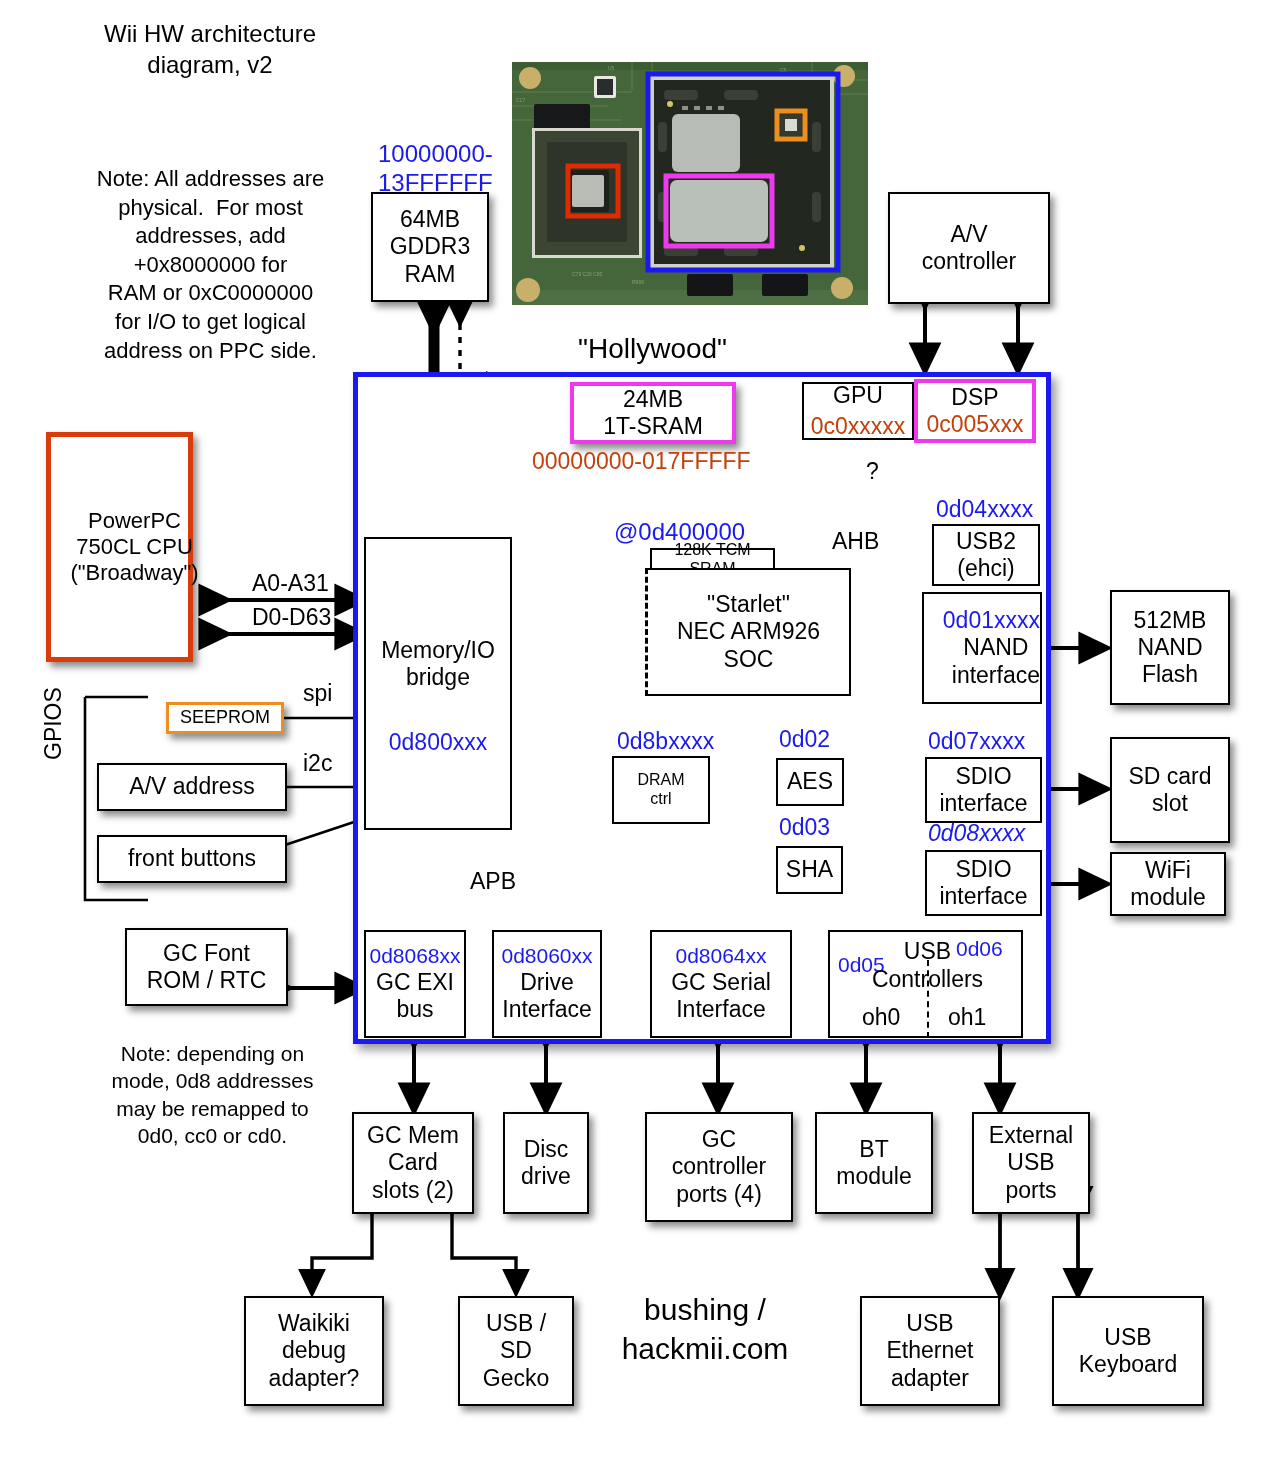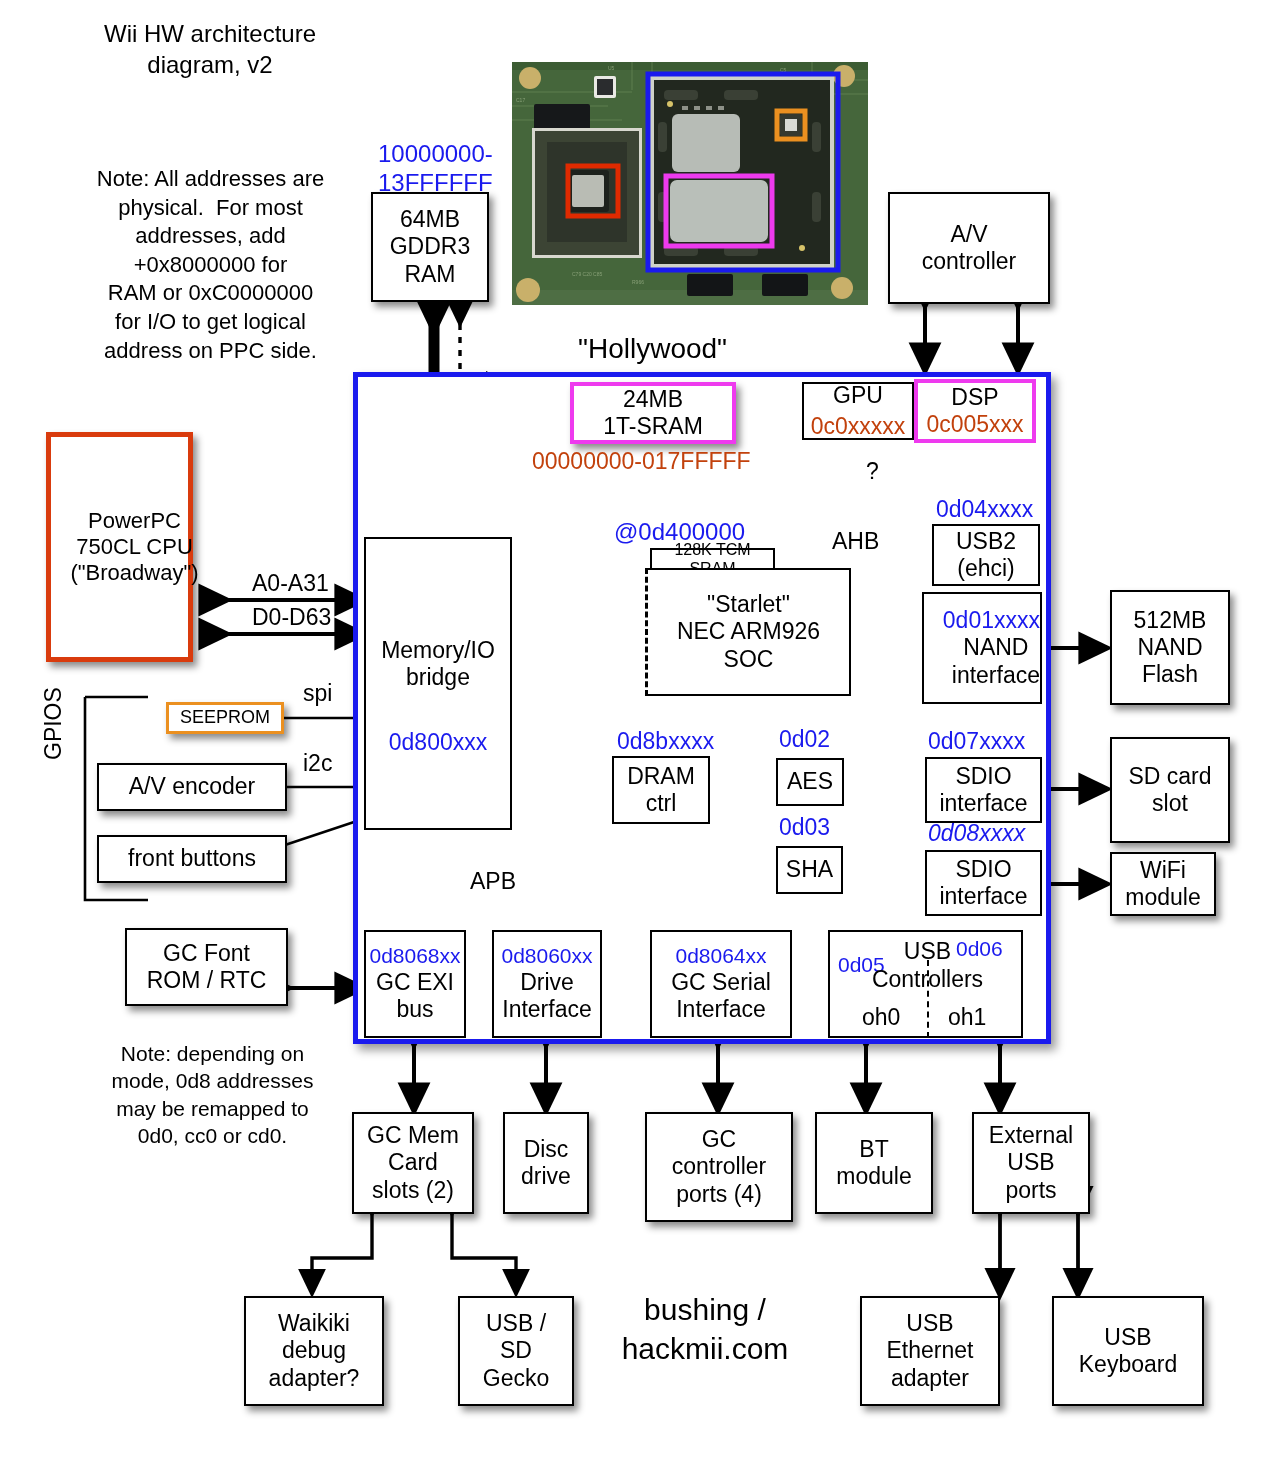--- a/index.html
+++ b/index.html
@@ -233,21 +233,21 @@
 
 <div class="lbl blue" style="left:614px;top:518px;font-size:24px;">@0d400000</div>
 <div class="box nosh" style="left:650px;top:548px;width:125px;height:24px;font-size:16px;">128K TCM SRAM</div>
 <div class="box nosh" style="left:650px;top:572px;width:108px;height:24px;font-size:16px;">32x32 OTP</div>
 <div class="box nosh" style="left:645px;top:568px;width:206px;height:128px;font-size:23px;white-space:pre;
             border-left:3px dashed #000;">"Starlet"
 NEC ARM926
 SOC</div>
 
 <div class="lbl blue" style="left:617px;top:728px;font-size:23px;">0d8bxxxx</div>
-<div class="box nosh" style="left:612px;top:756px;width:98px;height:68px;font-size:23px;white-space:pre;">DRAM
+<div class="box nosh" style="left:612px;top:756px;width:98px;height:68px;font-size:16px;white-space:pre;">DRAM
 ctrl</div>
 
 <div class="lbl" style="left:832px;top:528px;font-size:23px;">AHB</div>
 <div class="lbl" style="left:470px;top:868px;font-size:23px;">APB</div>
 
 <div class="lbl blue" style="left:779px;top:726px;font-size:23px;">0d02</div>
 <div class="box nosh" style="left:776px;top:758px;width:68px;height:48px;font-size:23px;">AES</div>
 <div class="lbl blue" style="left:779px;top:814px;font-size:23px;">0d03</div>
 <div class="box nosh" style="left:776px;top:846px;width:67px;height:48px;font-size:23px;">SHA</div>
 
@@ -267,28 +267,28 @@
 
 <div class="lbl blue" style="left:928px;top:820px;font-size:23px;font-style:italic;">0d08xxxx</div>
 <div class="box nosh" style="left:925px;top:850px;width:117px;height:66px;font-size:23px;white-space:pre;">SDIO
 interface</div>
 
 <div class="box" style="left:1110px;top:590px;width:120px;height:115px;font-size:23px;white-space:pre;">512MB
 NAND
 Flash</div>
 <div class="box" style="left:1110px;top:737px;width:120px;height:106px;font-size:23px;white-space:pre;">SD card
 slot</div>
-<div class="box" style="left:1110px;top:852px;width:106px;height:64px;font-size:23px;white-space:pre;">WiFi
+<div class="box" style="left:1110px;top:852px;width:116px;height:64px;font-size:23px;white-space:pre;">WiFi
 module</div>
 
 <div class="lbl" style="left:40px;top:760px;font-size:23px;transform:rotate(-90deg);transform-origin:left top;">GPIOS</div>
 <div class="box orangeb" style="left:166px;top:702px;width:118px;height:32px;font-size:18px;">SEEPROM</div>
 <div class="lbl" style="left:303px;top:680px;font-size:23px;">spi</div>
 <div class="lbl" style="left:303px;top:750px;font-size:23px;">i2c</div>
-<div class="box" style="left:97px;top:763px;width:190px;height:48px;font-size:23px;">A/V encoder</div>
+<div class="box" style="left:97px;top:763px;width:190px;height:48px;font-size:23px;">A/V address</div>
 <div class="box" style="left:97px;top:835px;width:190px;height:48px;font-size:23px;">front buttons</div>
 
 <div class="box" style="left:125px;top:928px;width:163px;height:78px;font-size:23px;white-space:pre;">GC Font
 ROM / RTC</div>
 
 <div class="box nosh" style="left:364px;top:930px;width:102px;height:108px;flex-direction:column;">
   <span class="blue" style="font-size:21px;">0d8068xx</span>
   <span style="font-size:23px;white-space:pre;">GC EXI
 bus</span>
 </div>

